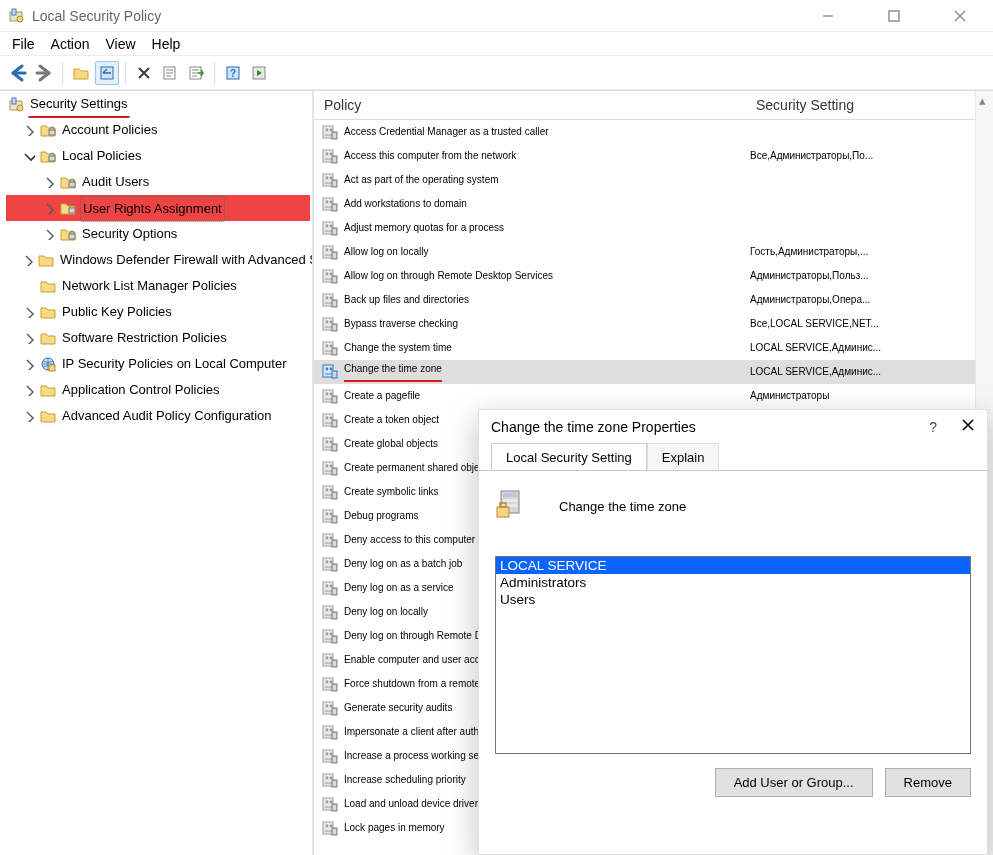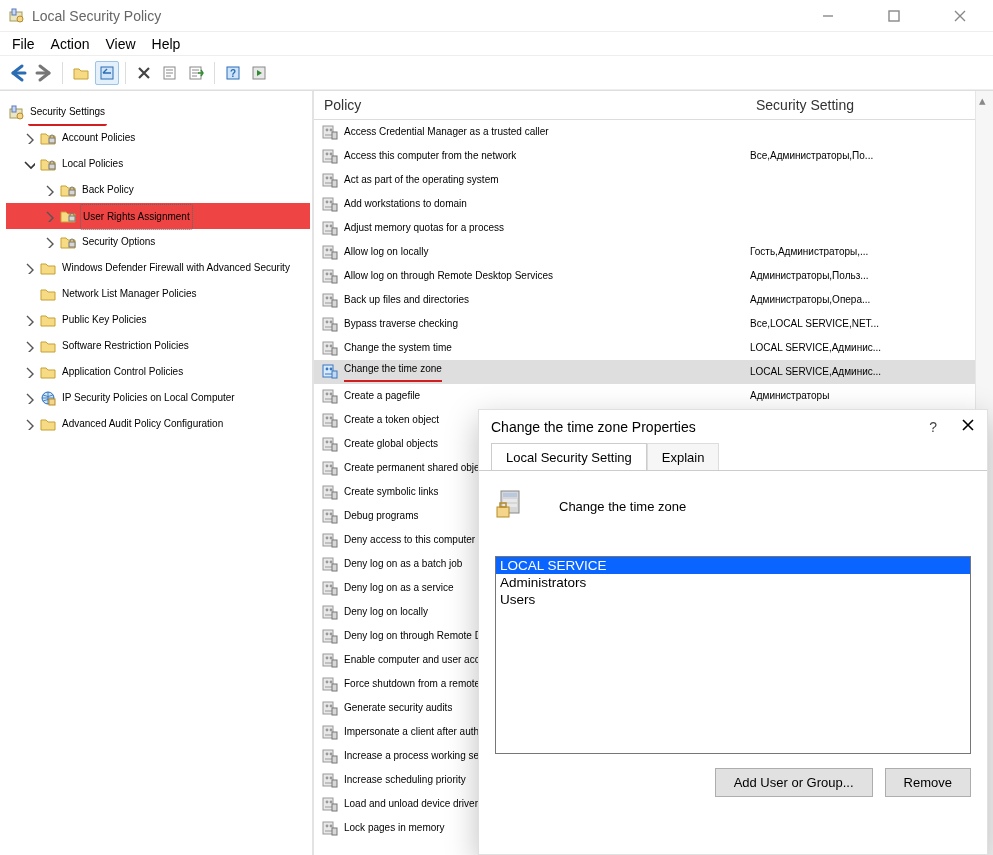--- a/index.html
+++ b/index.html
@@ -65,23 +65,23 @@
   .tool-sep { width:1px; height:22px; background:#ddd; margin:0 4px; }
 
   
   .workspace {
     display:flex; height: calc(855px - 32px - 24px - 34px);
     border-top:1px solid #dedede;
   }
   .tree-pane {
     width: 314px;
     border-right: 2px solid #e3e3e3;
-    padding: 8px 2px 4px 6px;
+    padding: 0 2px 4px 6px;
     overflow-y: auto;
-    font-size: 10px;
+    font-size: 13px;
     line-height: 22px;
     white-space: nowrap;
   }
   .tree-row {
     display:flex; align-items:center; gap:2px;
     padding: 1px 0;
   }
   .tree-row .twisty { width:14px; height:14px; display:inline-flex; align-items:center; justify-content:center; color:#555;}
   .tree-row .ticon { width:16px; height:16px; margin:0 2px; display:inline-flex; align-items:center; justify-content:center;}
   .tree-row span.label { padding:1px 2px; border-radius:2px;}
@@ -373,21 +373,21 @@
       <span class="twisty">
           <svg width="12" height="12">
             <use href="#ico-twisty-e"></use>
           </svg>
         </span>
       <span class="ticon">
           <svg width="16" height="16">
             <use href="#ico-folder-lock"></use>
           </svg>
         </span>
-      <span class="label">Back Policy</span>
+      <span class="label">Audit Users</span>
     </div>
 
     <div class="tree-row indent-2 selected" style="background:#ef4444;">
       <span class="twisty">
           <svg width="12" height="12">
             <use href="#ico-twisty-e"></use>
           </svg>
         </span>
       <span class="ticon">
           <svg width="16" height="16">
@@ -462,37 +462,37 @@
       <span class="label">Software Restriction Policies</span>
     </div>
     <div class="tree-row indent-1">
       <span class="twisty">
           <svg width="12" height="12">
             <use href="#ico-twisty-e"></use>
           </svg>
         </span>
       <span class="ticon">
           <svg width="16" height="16">
+            <use href="#ico-globe"></use>
+          </svg>
+        </span>
+      <span class="label">IP Security Policies on Local Computer</span>
+    </div>
+    <div class="tree-row indent-1">
+      <span class="twisty">
+          <svg width="12" height="12">
+            <use href="#ico-twisty-e"></use>
+          </svg>
+        </span>
+      <span class="ticon">
+          <svg width="16" height="16">
             <use href="#ico-folder"></use>
           </svg>
         </span>
       <span class="label">Application Control Policies</span>
-    </div>
-    <div class="tree-row indent-1">
-      <span class="twisty">
-          <svg width="12" height="12">
-            <use href="#ico-twisty-e"></use>
-          </svg>
-        </span>
-      <span class="ticon">
-          <svg width="16" height="16">
-            <use href="#ico-globe"></use>
-          </svg>
-        </span>
-      <span class="label">IP Security Policies on Local Computer</span>
     </div>
     <div class="tree-row indent-1">
       <span class="twisty">
           <svg width="12" height="12">
             <use href="#ico-twisty-e"></use>
           </svg>
         </span>
       <span class="ticon">
           <svg width="16" height="16">
             <use href="#ico-folder"></use>

